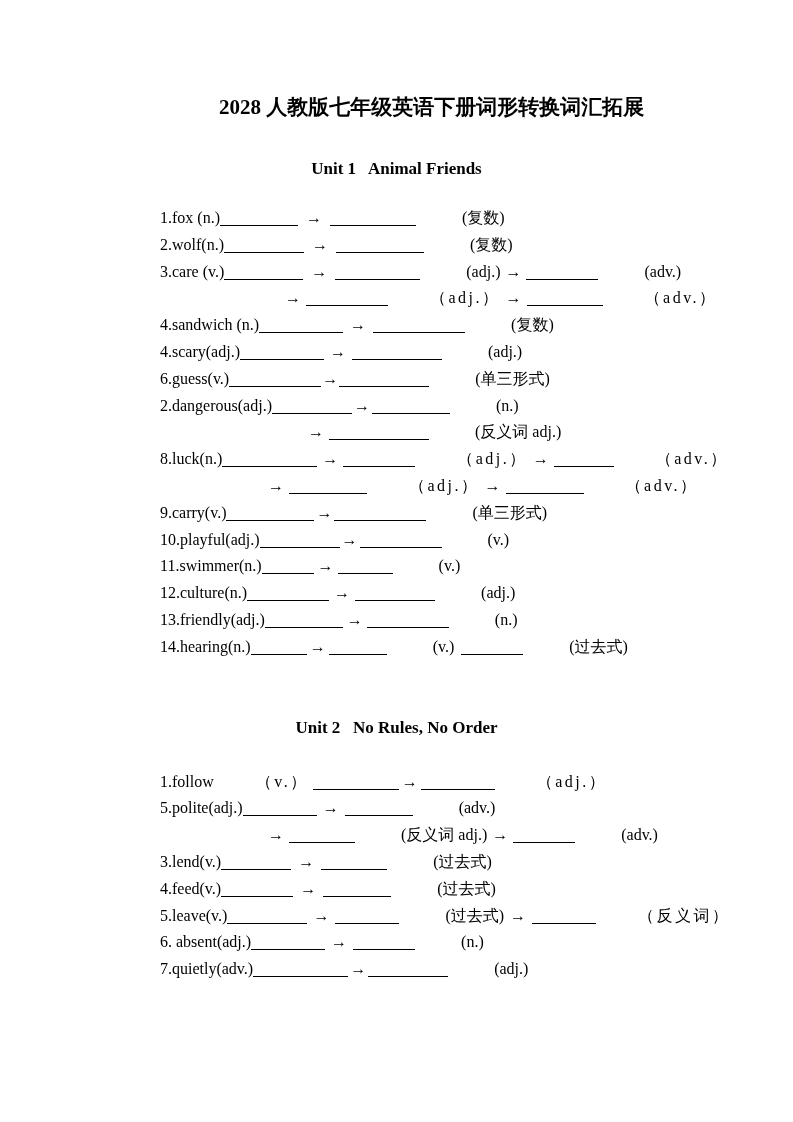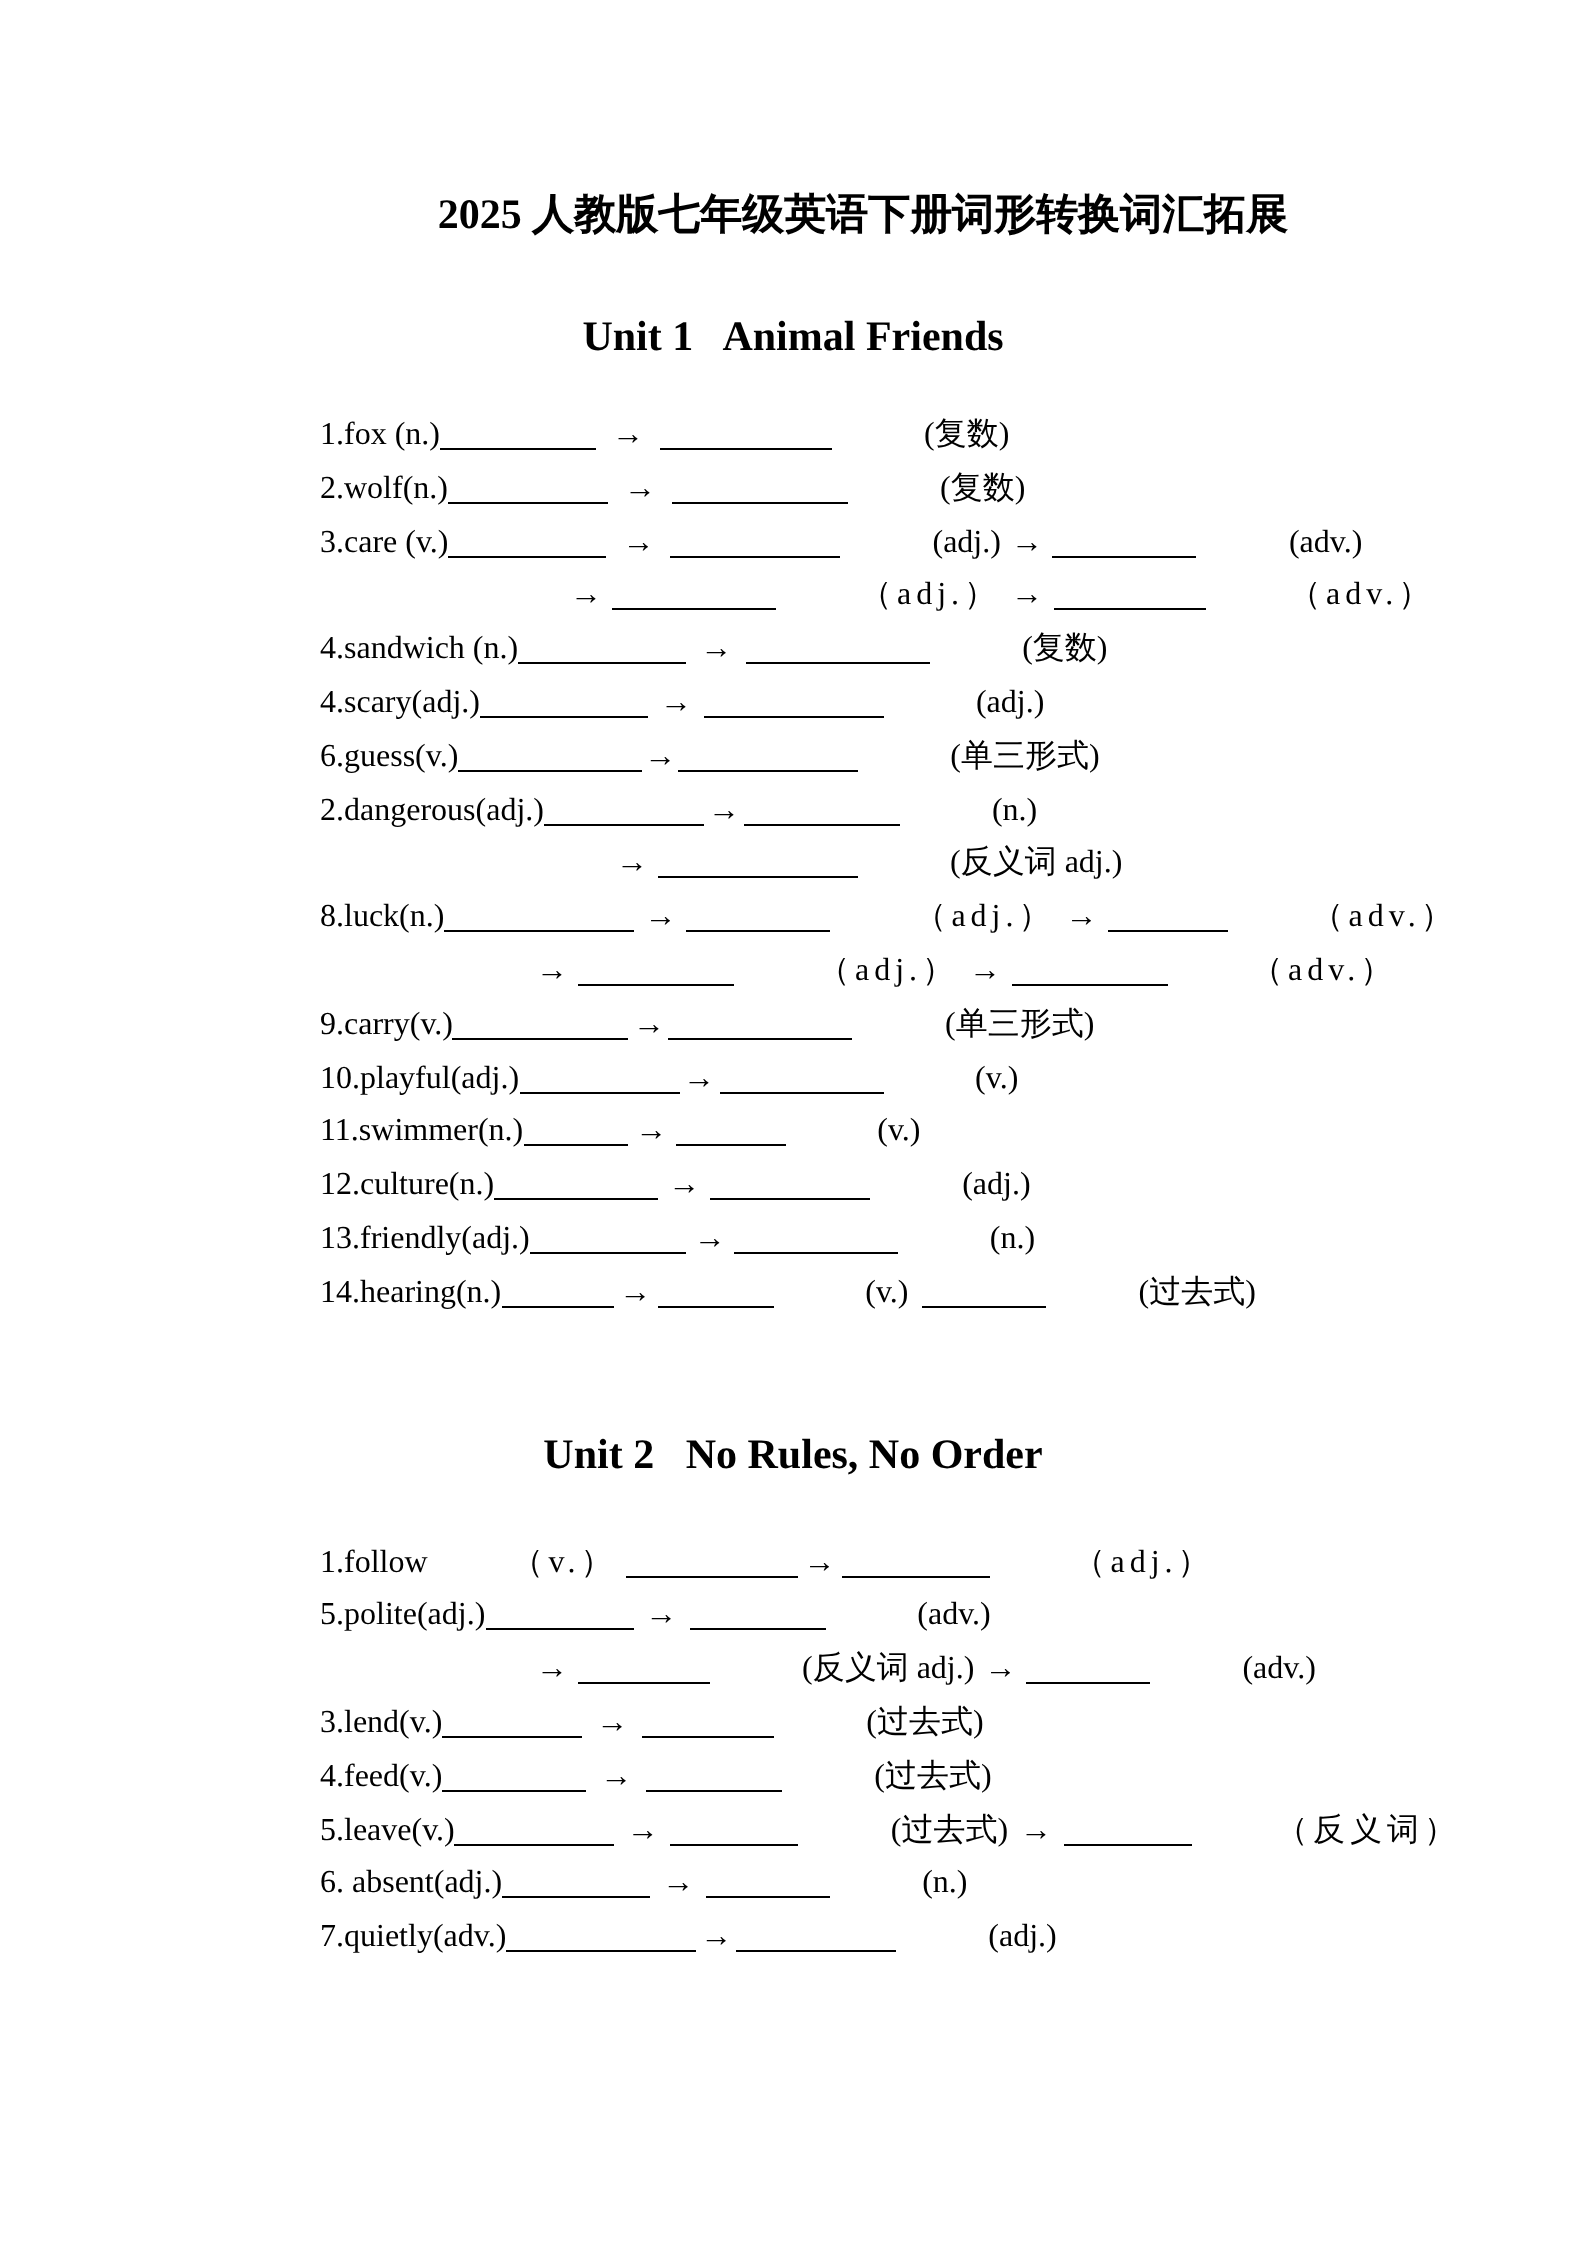--- a/index.html
+++ b/index.html
@@ -20,21 +20,21 @@
     padding-left: 70px;
     text-align: center;
     font-weight: bold;
     font-size: 21px;
     line-height: 30px;
     white-space: pre;
   }
   .unit-heading {
     text-align: center;
     font-weight: bold;
-    font-size: 21px;
+    font-size: 17px;
     line-height: 23px;
     white-space: pre;
   }
   .unit-heading.first { margin-top: 35px; }
   .unit-heading.second { margin-top: 55px; }
   .lines { margin-left: 118px; }
   .lines.first { margin-top: 25px; }
   .lines.second { margin-top: 30px; }
   .line {
     height: 26.8px;
@@ -49,21 +49,21 @@
     height: 15px;
     border-bottom: 1.4px solid #000;
     position: relative;
     top: 3px;
   }
 </style>
 </head>
 <body>
 
 <div class="page">
-  <div class="doc-title">2025 人教版七年级英语下册词形转换词汇拓展</div>
+  <div class="doc-title">2028 人教版七年级英语下册词形转换词汇拓展</div>
 
   <div>
     <div class="unit-heading first">Unit 1   Animal Friends</div>
     <div class="lines first">
         <div class="line"><span class="seg-text">1.fox (n.)</span><span class="seg-blank" style="width: 78px;"></span><span class="seg-arrow" style="margin: 0px 8px;">→</span><span class="seg-blank" style="width: 86px;"></span><span class="seg-text"> (复数)</span></div>
         <div class="line"><span class="seg-text">2.wolf(n.)</span><span class="seg-blank" style="width: 80px;"></span><span class="seg-arrow" style="margin: 0px 8px;">→</span><span class="seg-blank" style="width: 88px;"></span><span class="seg-text"> (复数)</span></div>
         <div class="line"><span class="seg-text">3.care (v.)</span><span class="seg-blank" style="width: 79px;"></span><span class="seg-arrow" style="margin: 0px 8px;">→</span><span class="seg-blank" style="width: 85px;"></span><span class="seg-text"> (adj.)</span><span class="seg-arrow" style="margin: 0px 5px;">→</span><span class="seg-blank" style="width: 72px;"></span><span class="seg-text"> (adv.)</span></div>
         <div class="line" style="margin-left: 162px;"><span class="seg-arrow" style="margin: 0px 5px;">→</span><span class="seg-blank" style="width: 82px;"></span><span class="seg-text seg-cjk">（adj.）</span><span class="seg-arrow" style="margin: 0px 5px;">→</span><span class="seg-blank" style="width: 76px;"></span><span class="seg-text seg-cjk">（adv.）</span></div>
         <div class="line"><span class="seg-text">4.sandwich (n.)</span><span class="seg-blank" style="width: 84px;"></span><span class="seg-arrow" style="margin: 0px 7px;">→</span><span class="seg-blank" style="width: 92px;"></span><span class="seg-text"> (复数)</span></div>
         <div class="line"><span class="seg-text">4.scary(adj.)</span><span class="seg-blank" style="width: 84px;"></span><span class="seg-arrow" style="margin: 0px 6px;">→</span><span class="seg-blank" style="width: 90px;"></span><span class="seg-text"> (adj.)</span></div>

